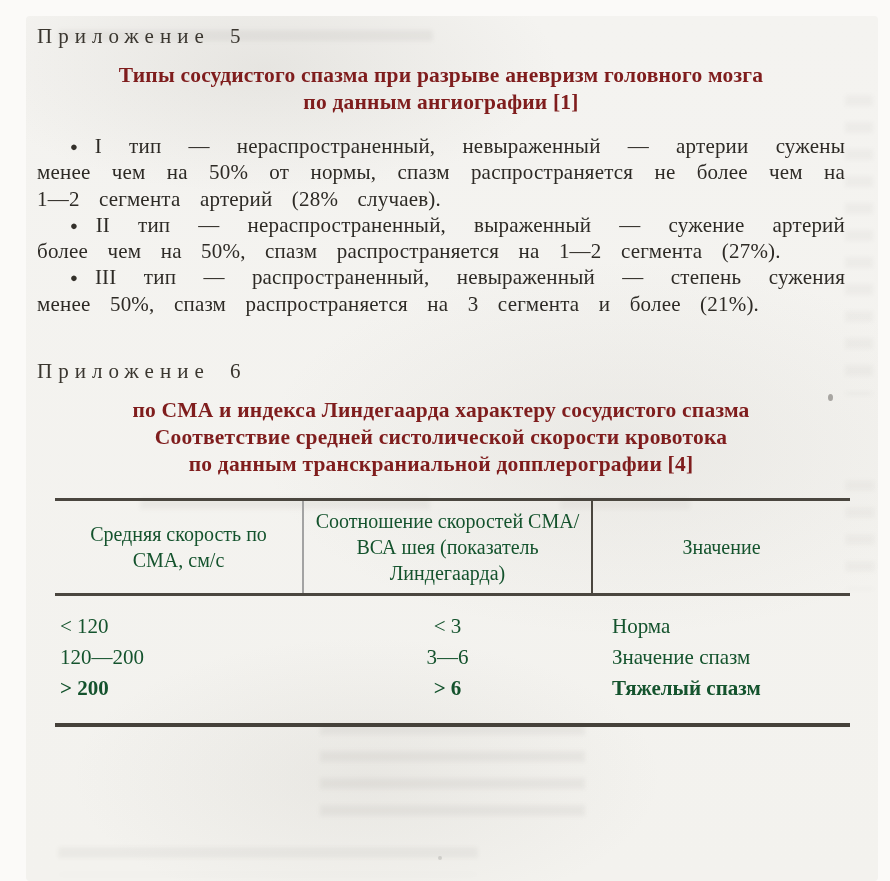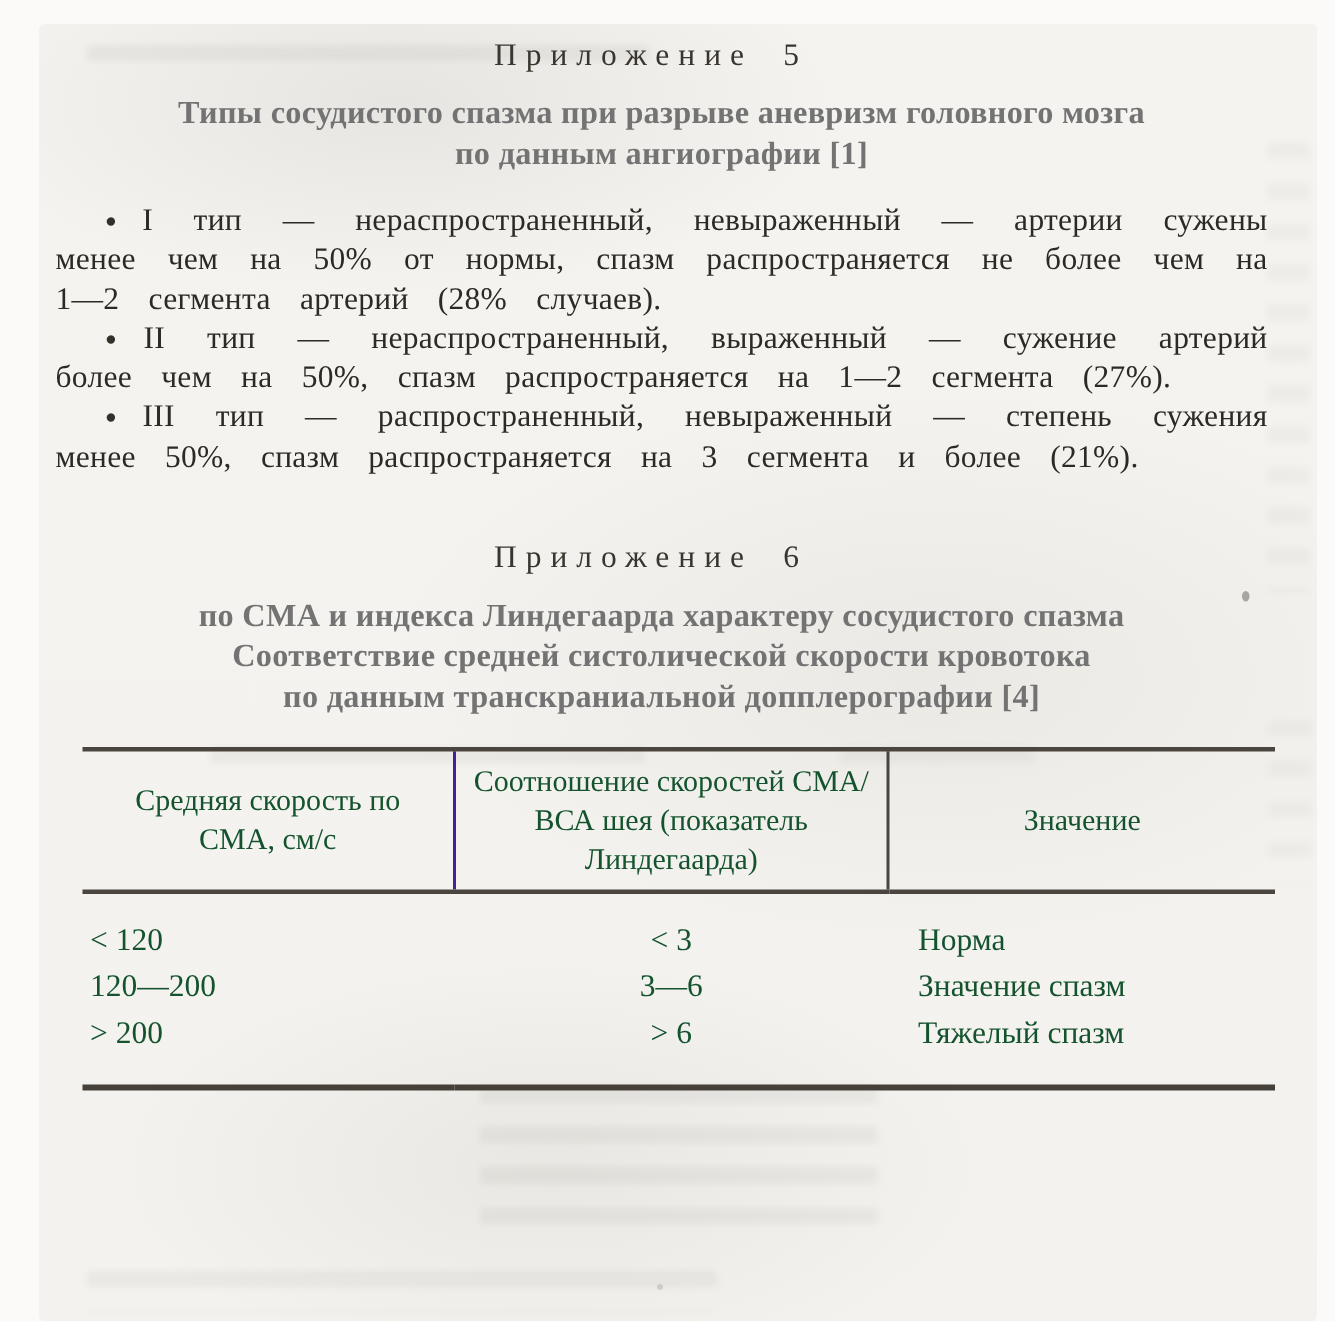--- a/index.html
+++ b/index.html
@@ -40,33 +40,33 @@
     position: absolute;
     background: rgba(80,76,70,0.45);
     border-radius: 50%;
   }
   .content {
     position: absolute;
     left: 37px; top: 24px;
     width: 808px;
   }
   .appendix-label {
-    text-align: center;
+    text-align: left;
     font-size: 21px;
     letter-spacing: 6px;
     word-spacing: 9px;
     padding-right: 14px;
     color: #3a362f;
   }
   .doc-title {
     font-weight: bold;
     font-size: 21.5px;
     line-height: 27px;
     text-align: center;
-    color: #737373;
+    color: #7f1d1d;
     letter-spacing: 0.2px;
   }
   .title-1 { margin-top: 13px; }
   .title-2 { margin-top: 13px; }
   .bullet-list { margin-top: 17px; }
   .bullet-para {
     margin: 0;
     font-size: 21px;
     line-height: 26.3px;
     text-align: justify;
@@ -96,34 +96,34 @@
     font-weight: normal;
     font-size: 20px;
     line-height: 26px;
     text-align: center;
     vertical-align: middle;
     height: 88px;
     padding: 2px 10px;
     border-bottom: 3px solid #4a463f;
   }
   .flow-table th.col-mid {
-    border-left: 2px solid #4c1d95;
+    border-left: 2px solid #a3a3a3;
     border-right: 2px solid #4a463f;
   }
   .flow-table col.c1 { width: 248px; }
   .flow-table col.c2 { width: 289px; }
   .flow-table col.c3 { width: 258px; }
   .flow-table td {
     font-size: 21px;
     line-height: 31px;
     padding: 0;
     vertical-align: top;
   }
   .flow-table tbody tr:first-child td { padding-top: 15px; margin-left: 20px; }
-  .flow-table tbody tr:last-child td  { padding-bottom: 19px; }
+  .flow-table tbody tr:last-child td  { padding-bottom: 19px; font-weight: bold; }
   .flow-table td.cell-speed { text-align: left; padding-left: 5px; }
   .flow-table td.cell-ratio { text-align: center; }
   .flow-table td.cell-meaning { text-align: left; padding-left: 20px; }
 </style>
 </head>
 <body>
 
 <div class="page">
 
   <div class="paper-tint"></div>

